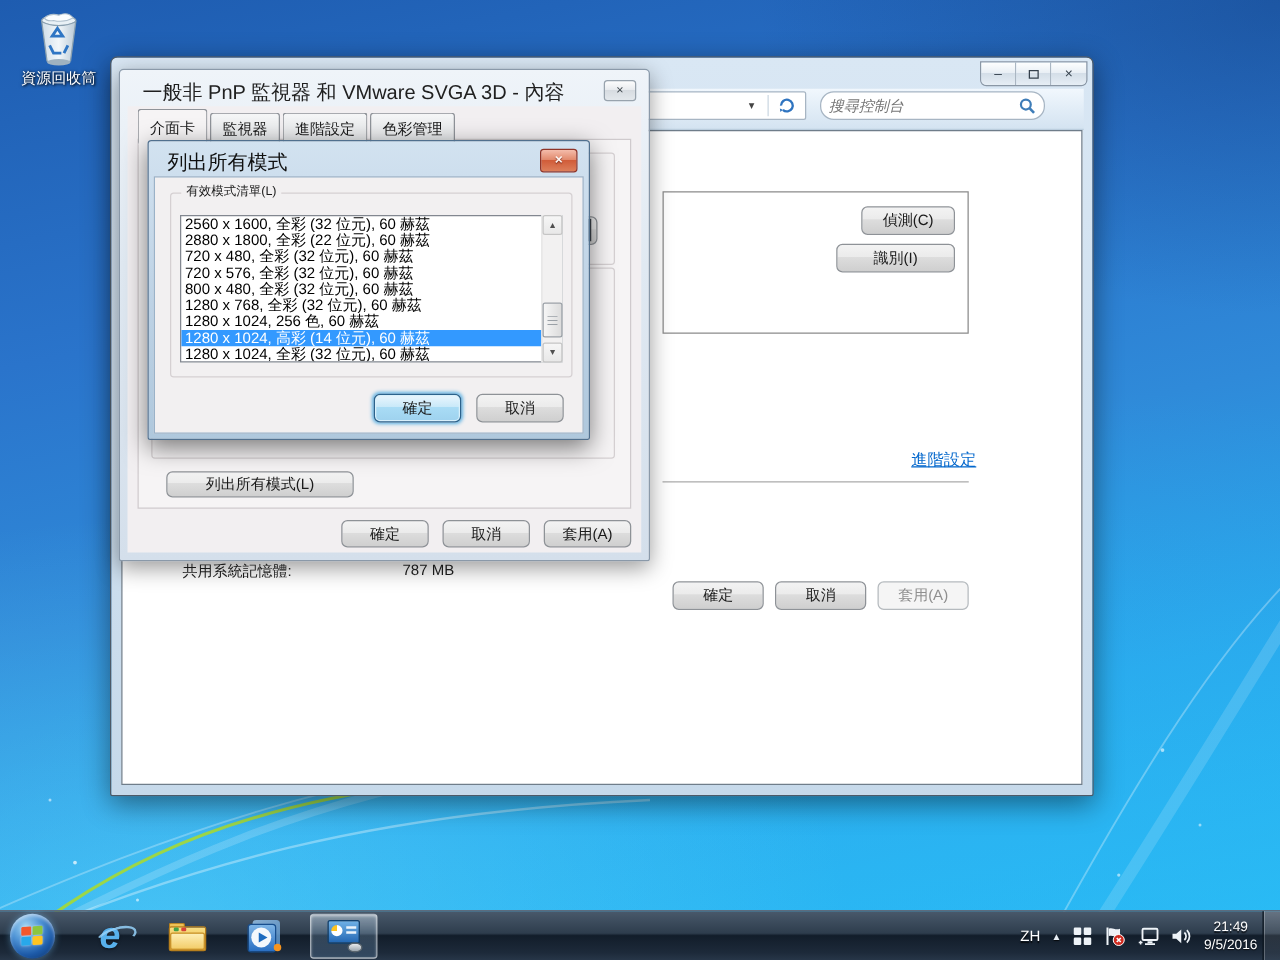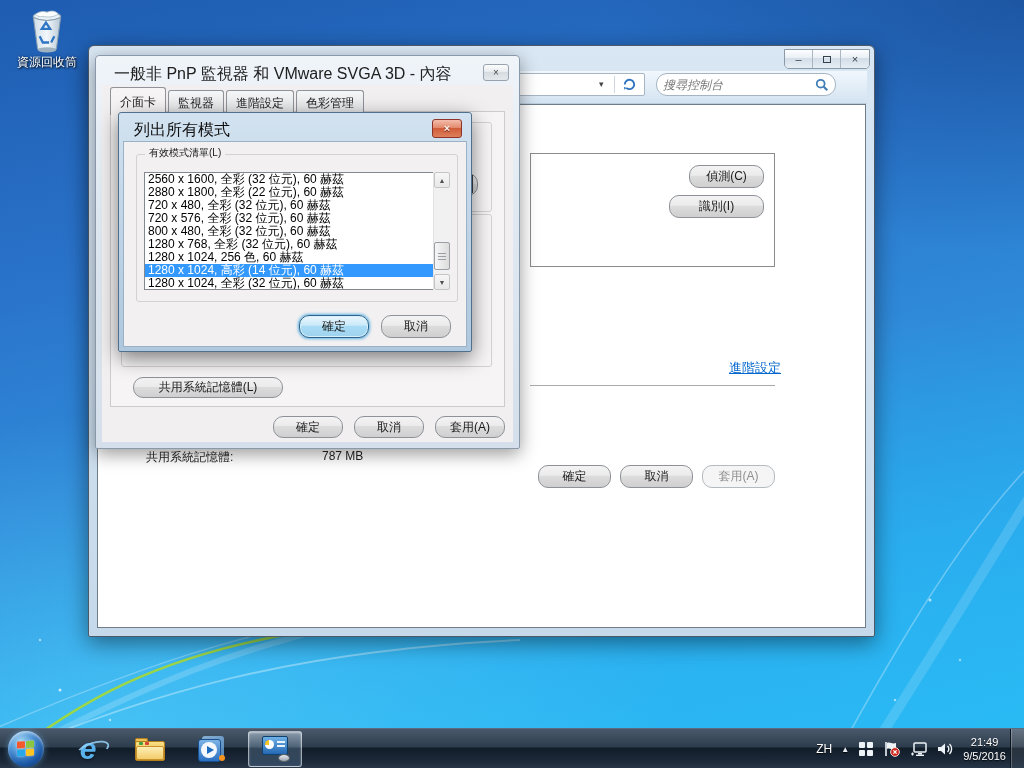--- a/index.html
+++ b/index.html
@@ -15,21 +15,21 @@
   svg.streaks { position:absolute; left:0; top:0; z-index:0; pointer-events:none; }
 
   
   .desk-icon { position:absolute; left:8px; top:8px; width:78px; text-align:center; z-index:1; }
   .desk-icon .glyph { width:46px; height:46px; margin:0 auto; display:block; }
   .desk-icon .lbl { margin-top:0; color:#fff; font-size:12px; text-shadow:1px 1px 2px rgba(0,0,0,.9), 0 0 3px rgba(0,0,0,.6); }
 
   
   .btn7 { display:flex; align-items:center; justify-content:center; font-size:12px; color:#1a1a1a;
     background:linear-gradient(180deg,#f3f3f3 0%,#ebebeb 45%,#dddddd 46%,#cfcfcf 100%);
-    border:1px solid #8e9297; border-radius:10px; cursor:default; }
+    border:1px solid #8e9297; border-radius:5px; cursor:default; }
   .btn7.disabled { background:#f5f5f5; border-color:#b5babe; color:#8f8f8f; }
   .btn7.focused { background:linear-gradient(180deg,#ebf6fd 0%,#c9e9f9 45%,#a9dcf5 46%,#9ed2ee 100%);
     border:1px solid #2c628b; box-shadow:0 0 3px 1px #5eb2e3, inset 0 0 0 1px #d9f0fb; }
   .link7 { color:#0066cc; text-decoration:underline; font-size:13px; }
   .groupbox { position:absolute; border:1px solid #d5d0d2; border-radius:3px; }
   .groupbox > .gb-label { position:absolute; top:-9px; left:8px; padding:0 4px; font-size:10px; }
 
   
   .explorer { position:absolute; left:88px; top:45px; width:787px; height:592px; z-index:2;
     background:linear-gradient(180deg,#d9e7f4 0%,#c6d9ea 100%);
@@ -268,21 +268,21 @@
         </div>
       <div class="tab-page">
         <div class="groupbox gb1">
           <div class="btn7 frag-btn"></div>
           <div class="frag-dark"></div>
         </div>
         <div class="groupbox gb2">
           <div class="mem-row">共用系統記憶體:</div>
           <div class="mem-val">787 MB</div>
         </div>
-        <div class="btn7 btn-listmodes">共用系統記憶體(L)</div>
+        <div class="btn7 btn-listmodes">列出所有模式(L)</div>
       </div>
       <div class="pd-btnrow">
         <div class="btn7">確定</div>
         <div class="btn7">取消</div>
         <div class="btn7">套用(A)</div>
       </div>
     </div>
   </div>
 
   <div class="modal">

